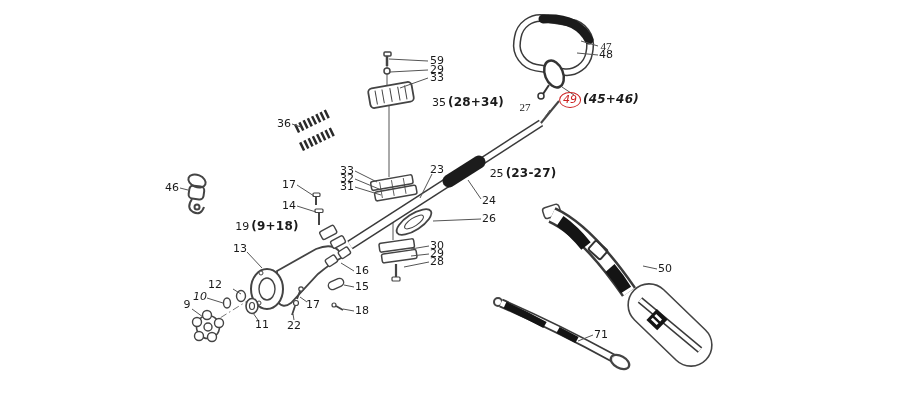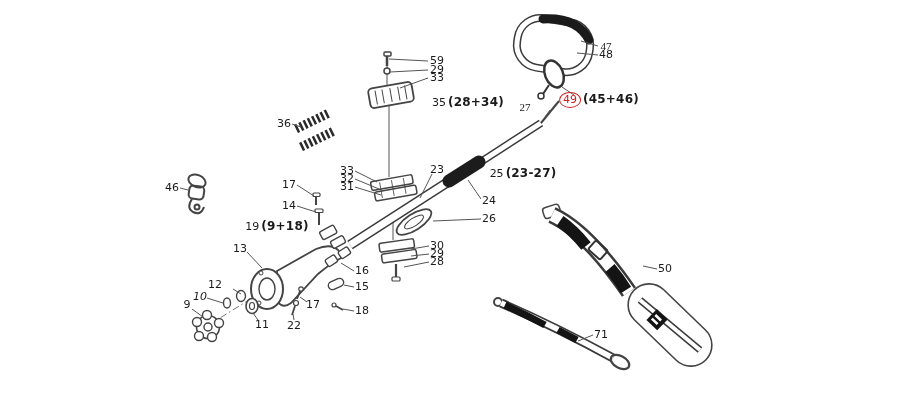--- a/index.html
+++ b/index.html
@@ -209,33 +209,33 @@
   </svg>
 
   <div id="labels-layer">
       <div class="part-label" style="left: 437px; top: 61px;"><span class="num">59</span></div>
       <div class="part-label" style="left: 437px; top: 70px;"><span class="num">29</span></div>
       <div class="part-label" style="left: 437px; top: 78px;"><span class="num">33</span></div>
       <div class="part-label" style="left: 468px; top: 103px;"><span class="num">35</span><span class="suffix">(28+34)</span></div>
       <div class="part-label" style="left: 606px; top: 46px; font-family: Liberation Serif, serif;"><span class="num">47</span></div>
       <div class="part-label" style="left: 606px; top: 55px;"><span class="num">48</span></div>
       <div class="part-label" style="left: 525px; top: 107px; font-family: Liberation Serif, serif;"><span class="num">27</span></div>
-      <div class="part-label" style="left: 599px; top: 100px;"><span class="num circled">49</span><span class="suffix">(45+46)</span></div>
+      <div class="part-label" style="left: 599px; top: 100px; font-style: italic;"><span class="num circled">49</span><span class="suffix">(45+46)</span></div>
       <div class="part-label" style="left: 284px; top: 124px;"><span class="num">36</span></div>
       <div class="part-label" style="left: 172px; top: 188px;"><span class="num">46</span></div>
       <div class="part-label" style="left: 289px; top: 185px;"><span class="num">17</span></div>
       <div class="part-label" style="left: 289px; top: 206px;"><span class="num">14</span></div>
       <div class="part-label" style="left: 347px; top: 171px;"><span class="num">33</span></div>
       <div class="part-label" style="left: 347px; top: 179px;"><span class="num">32</span></div>
       <div class="part-label" style="left: 347px; top: 187px;"><span class="num">31</span></div>
       <div class="part-label" style="left: 437px; top: 170px;"><span class="num">23</span></div>
       <div class="part-label" style="left: 489px; top: 201px;"><span class="num">24</span></div>
       <div class="part-label" style="left: 523px; top: 174px;"><span class="num">25</span><span class="suffix">(23-27)</span></div>
       <div class="part-label" style="left: 489px; top: 219px;"><span class="num">26</span></div>
-      <div class="part-label" style="left: 277px; top: 227px;"><span class="num">19</span><span class="suffix">(9+18)</span></div>
+      <div class="part-label" style="left: 267px; top: 227px;"><span class="num">19</span><span class="suffix">(9+18)</span></div>
       <div class="part-label" style="left: 240px; top: 249px;"><span class="num">13</span></div>
       <div class="part-label" style="left: 437px; top: 246px;"><span class="num">30</span></div>
       <div class="part-label" style="left: 437px; top: 254px;"><span class="num">29</span></div>
       <div class="part-label" style="left: 437px; top: 262px;"><span class="num">28</span></div>
       <div class="part-label" style="left: 215px; top: 285px;"><span class="num">12</span></div>
       <div class="part-label" style="left: 200px; top: 297px; font-style: italic;"><span class="num">10</span></div>
       <div class="part-label" style="left: 362px; top: 271px;"><span class="num">16</span></div>
       <div class="part-label" style="left: 362px; top: 287px;"><span class="num">15</span></div>
       <div class="part-label" style="left: 187px; top: 305px;"><span class="num">9</span></div>
       <div class="part-label" style="left: 262px; top: 325px;"><span class="num">11</span></div>

